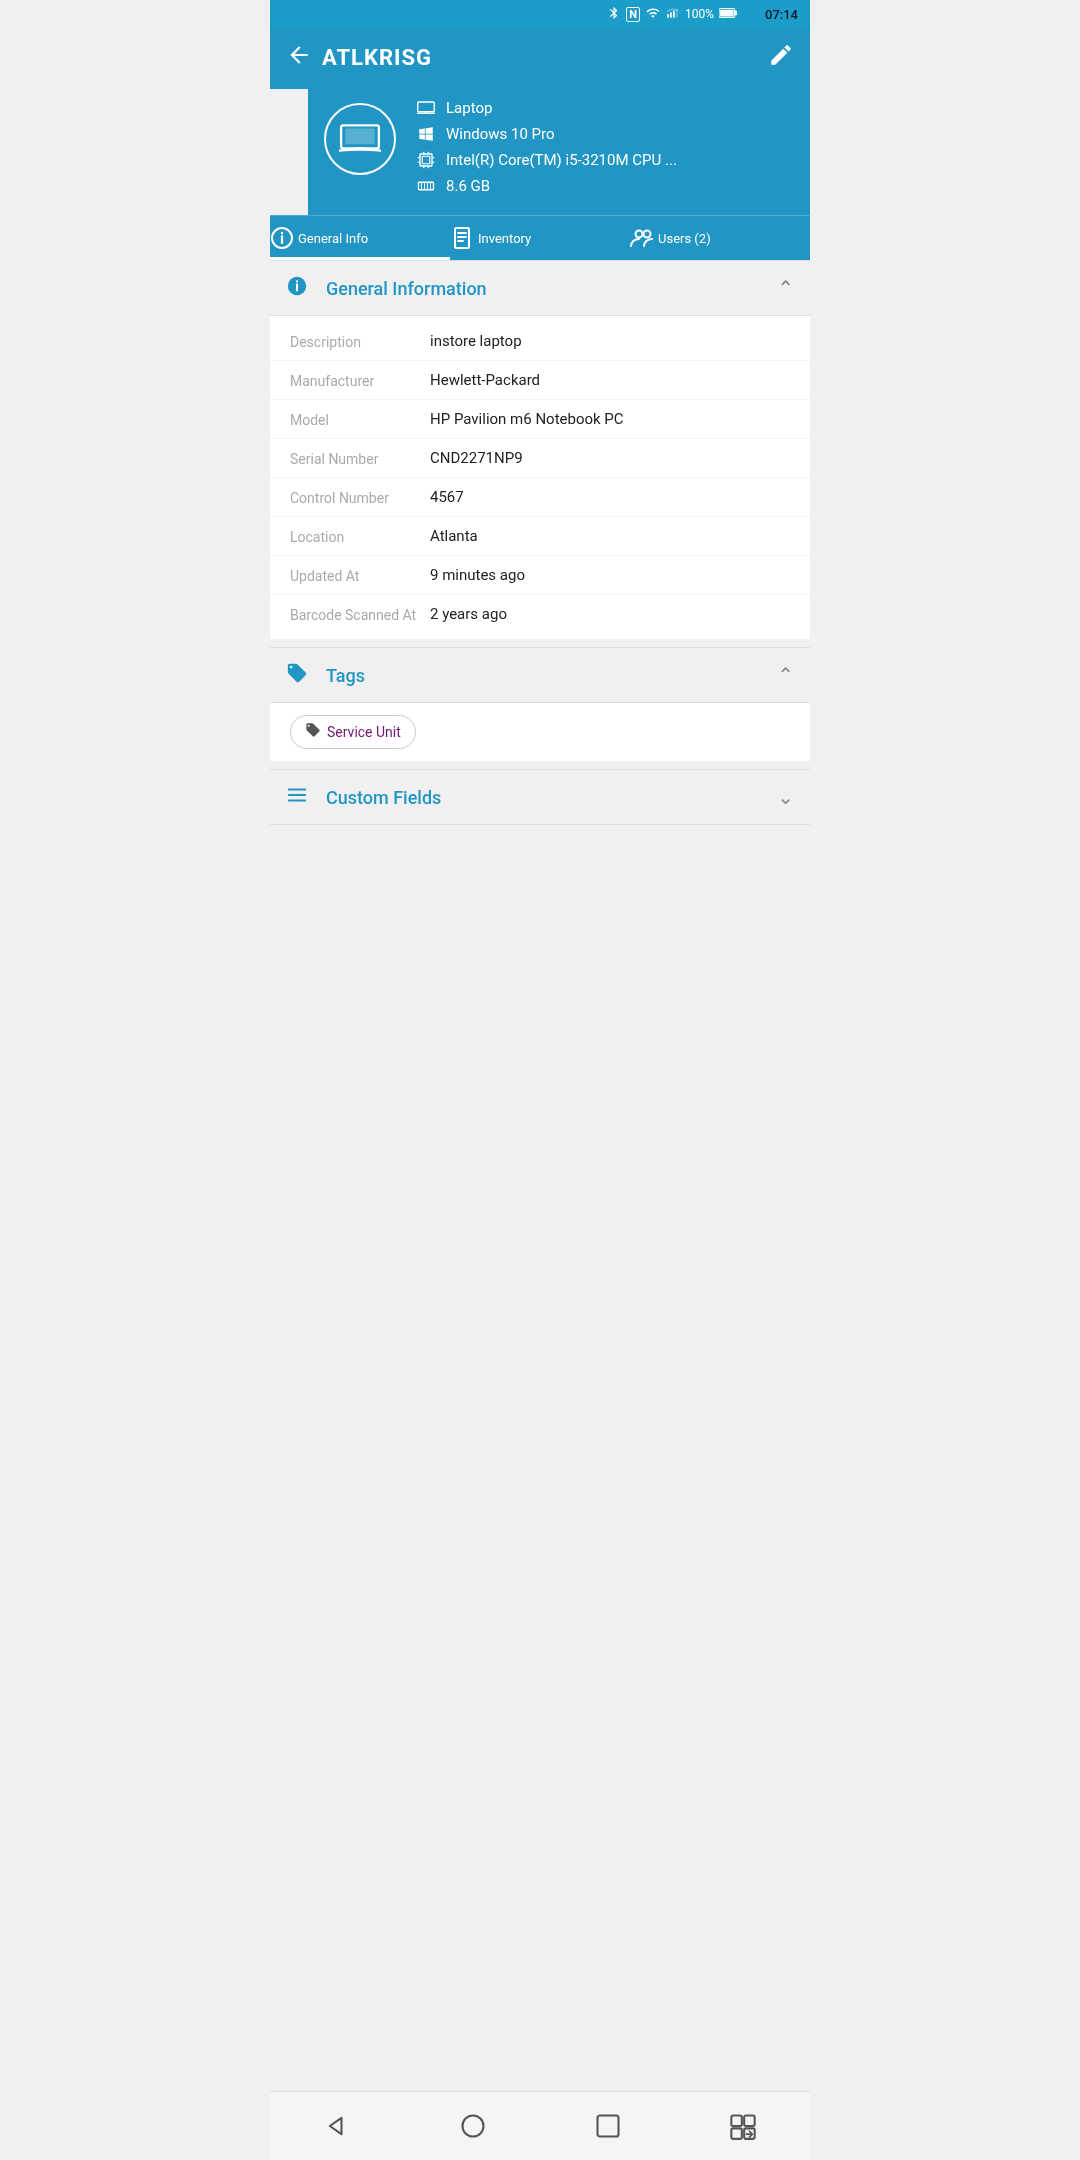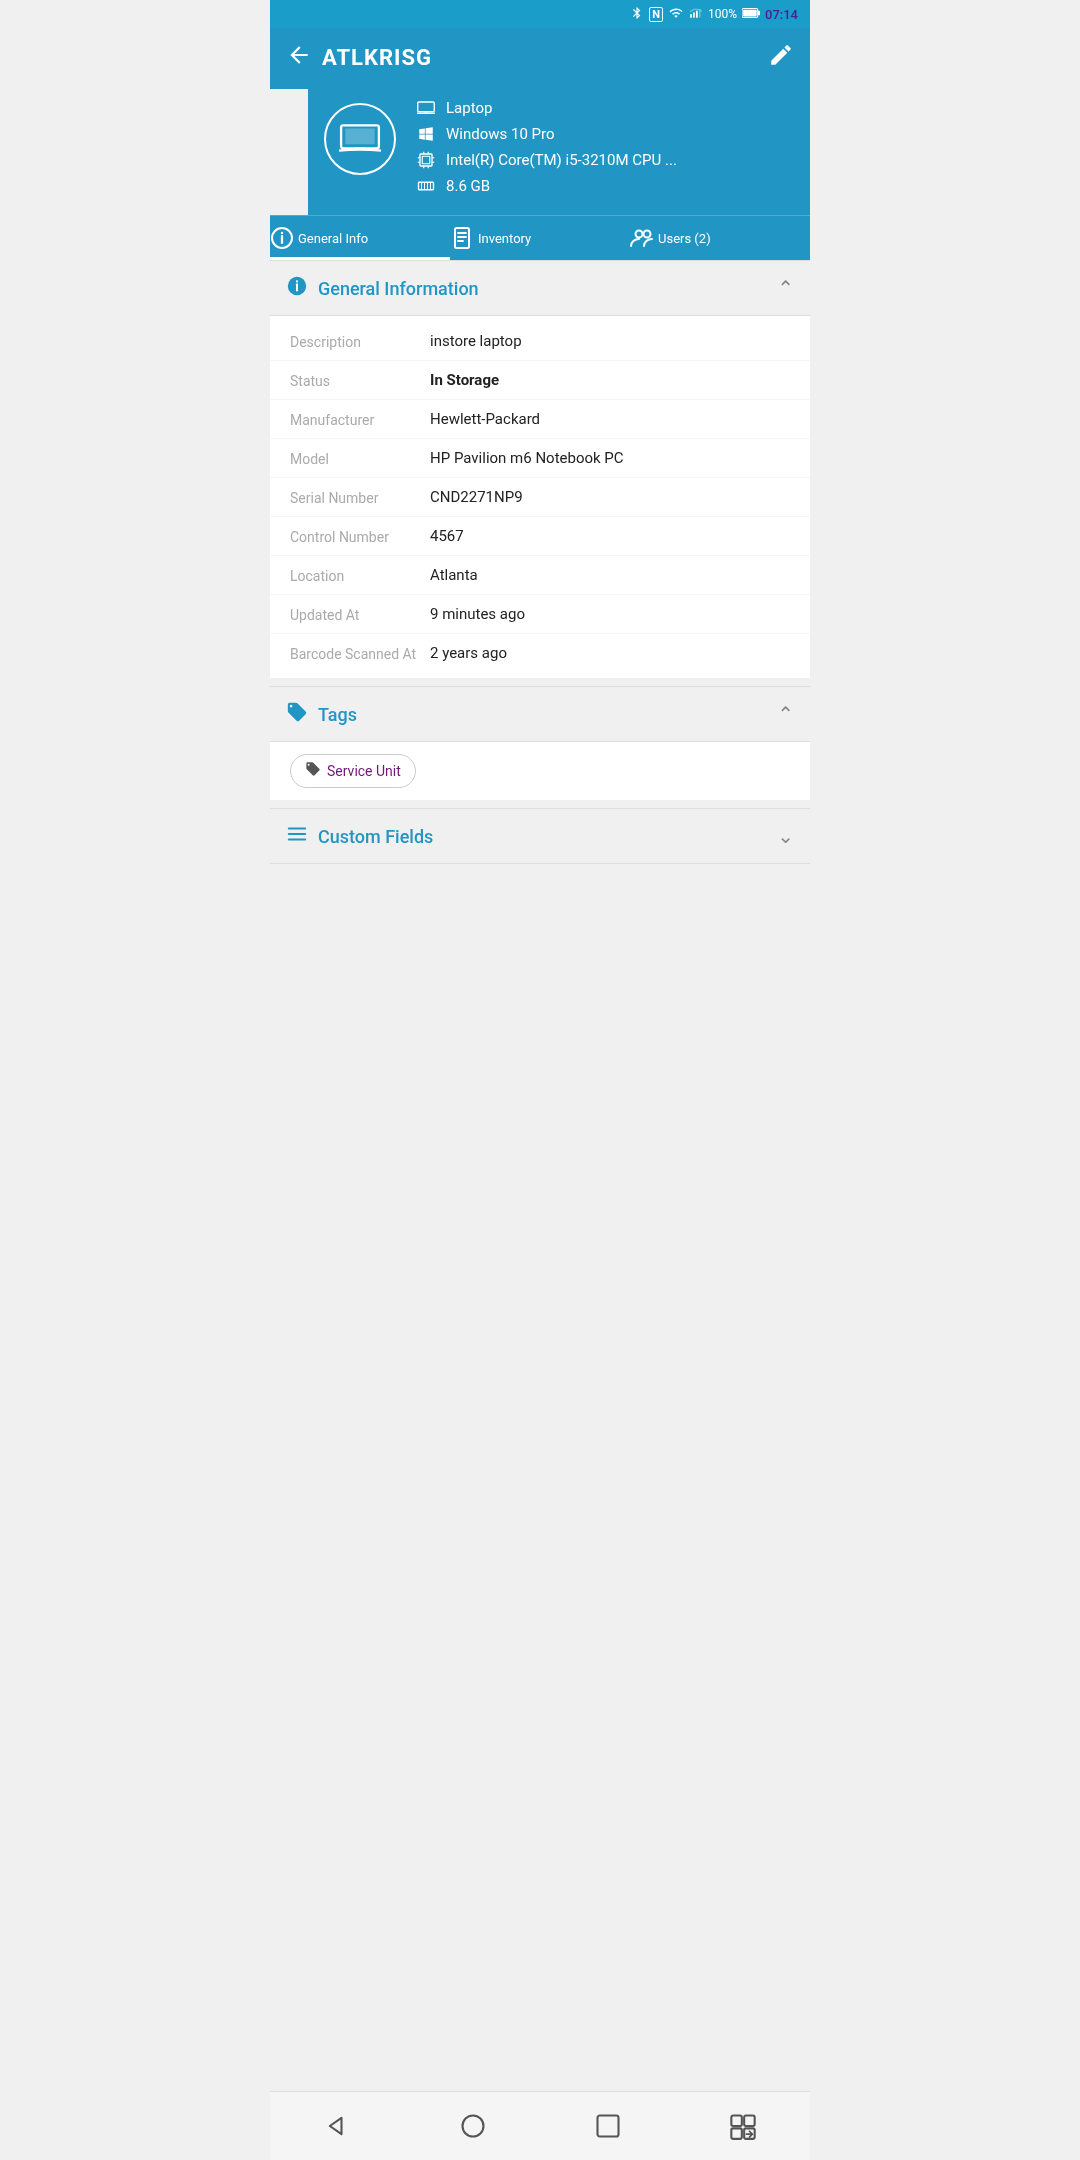--- a/index.html
+++ b/index.html
@@ -146,20 +146,21 @@
     }
     .section-header-left {
       display: flex;
       align-items: center;
       gap: 10px;
     }
     .section-title {
       color: #2196c4;
       font-size: 18px;
       font-weight: 500;
+      margin-left: 8px;
     }
     .section-icon {
       color: #2196c4;
       font-size: 18px;
     }
     .chevron {
       color: #888;
       font-size: 20px;
     }
 
@@ -282,21 +283,21 @@
     </span>
     <span style="color:white;font-size:12px;">100%</span>
 
     <span>
       <svg width="18" height="12" viewBox="0 0 24 14" fill="white">
           <rect x="0" y="1" width="21" height="12" rx="2" stroke="white" stroke-width="1.5" fill="none"></rect>
           <rect x="21" y="4" width="3" height="6" rx="1" fill="white"></rect>
           <rect x="1.5" y="2.5" width="18" height="9" rx="1" fill="white"></rect>
         </svg>
     </span>
-    <span style="color:#4c1d95;font-size:13px;font-weight:500;">07:14</span>
+    <span style="color:#0f172a;font-size:13px;font-weight:500;margin-left:23px;">07:14</span>
   </div>
 </div>
 
 <div class="header">
   <div class="header-left">
     <span class="header-back-icon">
       <svg width="26" height="26" viewBox="0 0 24 24" fill="white">
           <path d="M20 11H7.83l5.59-5.59L12 4l-8 8 8 8 1.41-1.41L7.83 13H20v-2z"></path>
         </svg>
     </span>
@@ -411,24 +412,20 @@
   </div>
   <span class="chevron">⌃</span>
 </div>
 
 <div class="info-table">
   <div class="info-row">
     <span class="info-label">Description</span>
     <span class="info-value">instore laptop</span>
   </div>
   <div class="info-row">
-    <span class="info-label">Status</span>
-    <span class="info-value bold">In Storage</span>
-  </div>
-  <div class="info-row">
     <span class="info-label">Manufacturer</span>
     <span class="info-value">Hewlett-Packard</span>
   </div>
   <div class="info-row">
     <span class="info-label">Model</span>
     <span class="info-value">HP Pavilion m6 Notebook PC</span>
   </div>
   <div class="info-row">
     <span class="info-label">Serial Number</span>
     <span class="info-value">CND2271NP9</span>

